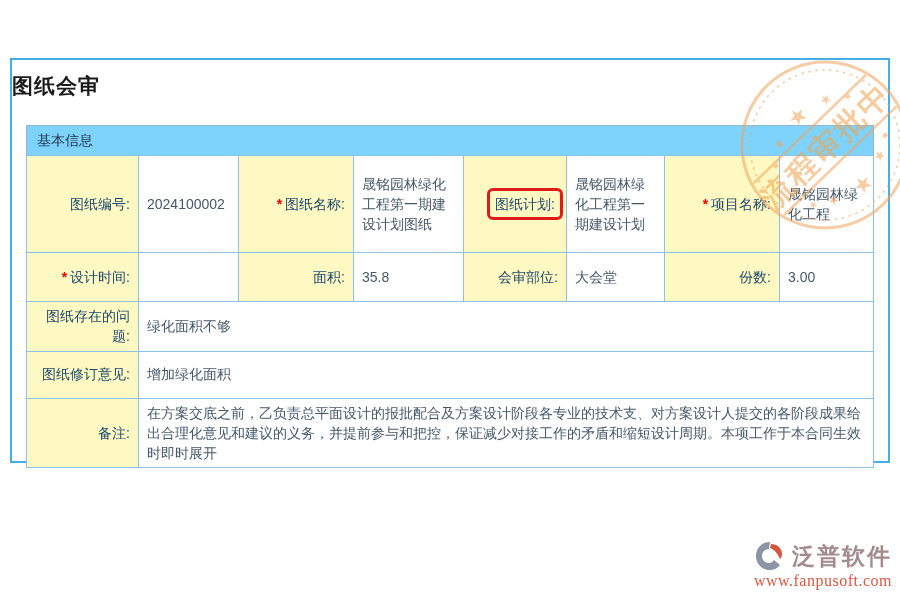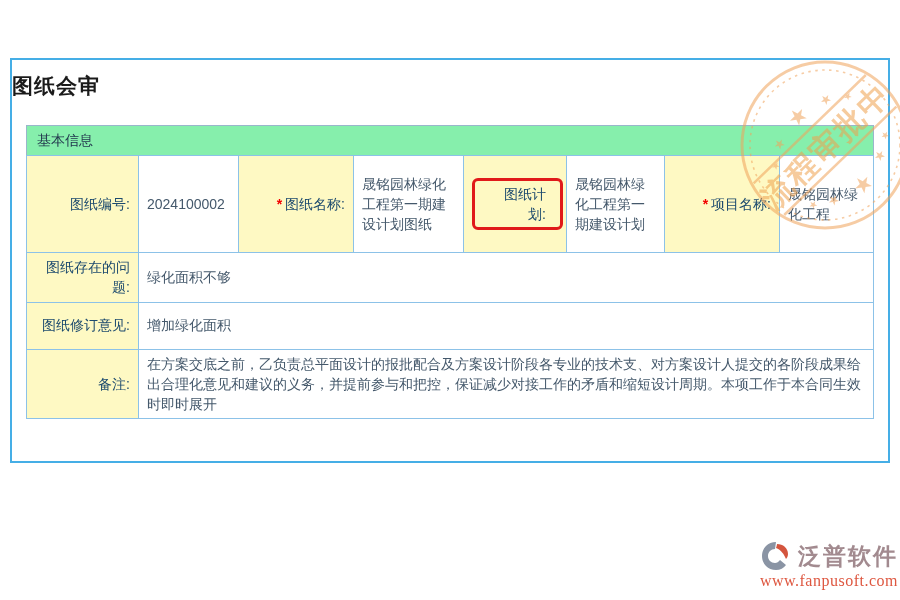--- a/index.html
+++ b/index.html
@@ -12,21 +12,21 @@
     position:absolute;left:10px;top:58px;width:876px;height:401px;
     border:2px solid #45AEE6;background:#ffffff;
   }
   .page-title{
     margin:12px 0 2px 0;text-align:left;
     font-size:21px;font-weight:bold;color:#1a1a1a;letter-spacing:1px;
   }
   .panel{margin:25px 14px 0 14px;}
   .section-bar{
     height:29px;line-height:29px;padding-left:10px;
-    background:#86efac;border:1px solid #9AB6CB;
+    background:#7dd3fc;border:1px solid #9AB6CB;
     font-size:14px;color:#22374D;
   }
   table.form{
     width:100%;border-collapse:collapse;table-layout:fixed;
     margin-top:-1px;
   }
   table.form td{
     border:1px solid #8CC2E8;
     font-size:14px;padding:4px 8px;vertical-align:middle;
     word-break:break-all;line-height:1.45;
@@ -40,31 +40,31 @@
   td.emptywhite{background:#ffffff;}
   tr.r1 td{height:88px;}
   tr.r2 td{height:40px;}
   tr.r3 td{height:38px;}
   tr.r4 td{height:38px;}
   tr.r5 td{height:38px;}
   tr.r6 td{height:52px;}
   .req{color:#F20000;margin-right:3px;font-weight:bold;}
   .redbox{
     display:inline-block;border:3px solid #E01A1A;border-radius:6px;
-    padding:3px 14px;margin:-3px -5px -3px 0;
+    padding:3px 5px;margin:-3px -5px -3px 0;
   }
   .remarks{line-height:1.7;}
   
   .stamp{
     position:absolute;left:737px;top:57px;width:176px;height:176px;
     opacity:0.55;z-index:6;pointer-events:none;
   }
   
   .brand{
-    position:absolute;right:2px;bottom:10px;width:160px;z-index:4;
+    position:absolute;right:8px;bottom:10px;width:160px;z-index:4;
     text-align:right;
   }
   .brand-row{display:flex;align-items:center;justify-content:flex-end;}
   .brand-name{
     font-size:23px;font-weight:bold;color:#A28A8F;letter-spacing:2px;
     font-family:"Liberation Serif","DejaVu Serif",serif;
   }
   .brand-url{
     font-size:16px;color:#DE5740;margin-top:0px;letter-spacing:0.5px;
     font-family:"Liberation Serif","DejaVu Serif",serif;
@@ -104,20 +104,38 @@
         <td class="lbl">
           <span class="redbox"><span>图纸计划:</span></span>
         </td>
         <td class="val">晟铭园林绿化工程第一期建设计划</td>
         <td class="lbl">
           <span class="req">*</span><span>项目名称:</span>
         </td>
         <td class="val">晟铭园林绿化工程</td>
       </tr>
 
+      <tr class="r2">
+        <td class="lbl">
+          <span class="req">*</span><span>设计时间:</span>
+        </td>
+        <td class="val"></td>
+        <td class="lbl">
+          <span>面积:</span>
+        </td>
+        <td class="val">35.8</td>
+        <td class="lbl">
+          <span>会审部位:</span>
+        </td>
+        <td class="val">大会堂</td>
+        <td class="lbl">
+          <span>份数:</span>
+        </td>
+        <td class="val">3.00</td>
+      </tr>
 
 
       <tr class="r4">
         <td class="lbl">
           <span>图纸存在的问题:</span>
         </td>
         <td class="val" colspan="7">绿化面积不够</td>
       </tr>
 
       <tr class="r5">

